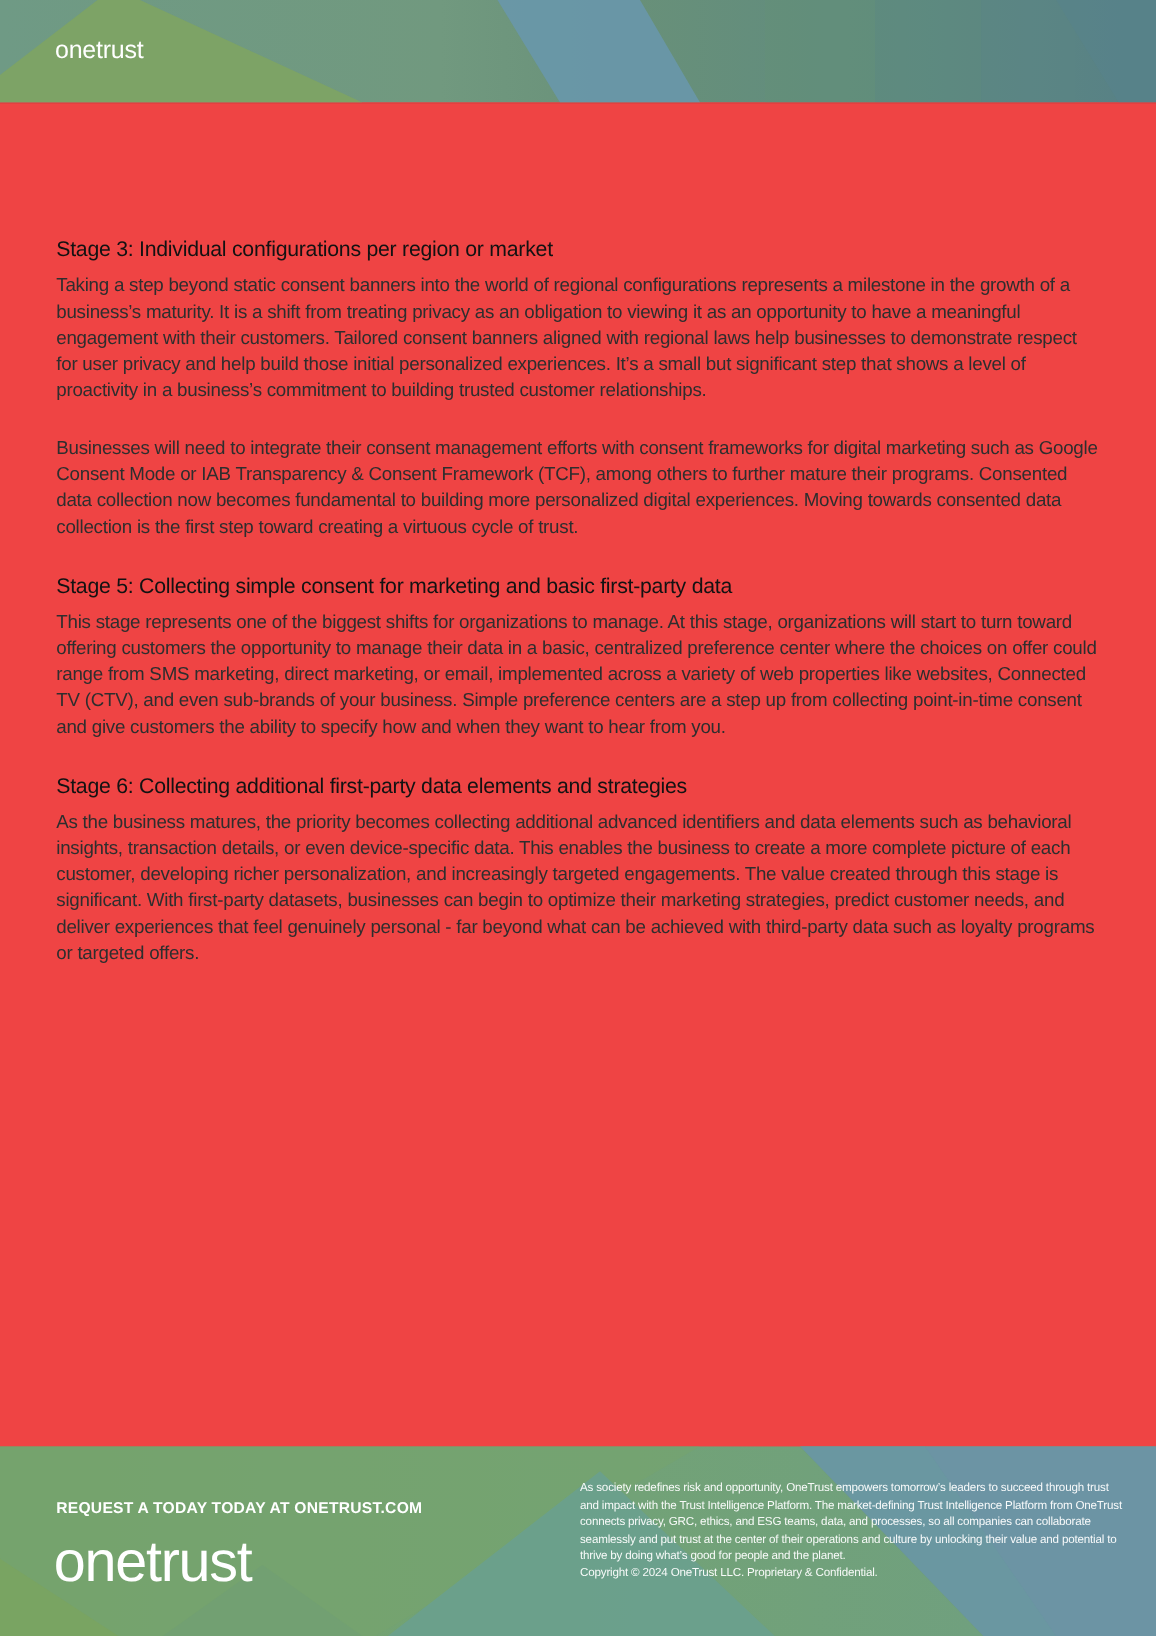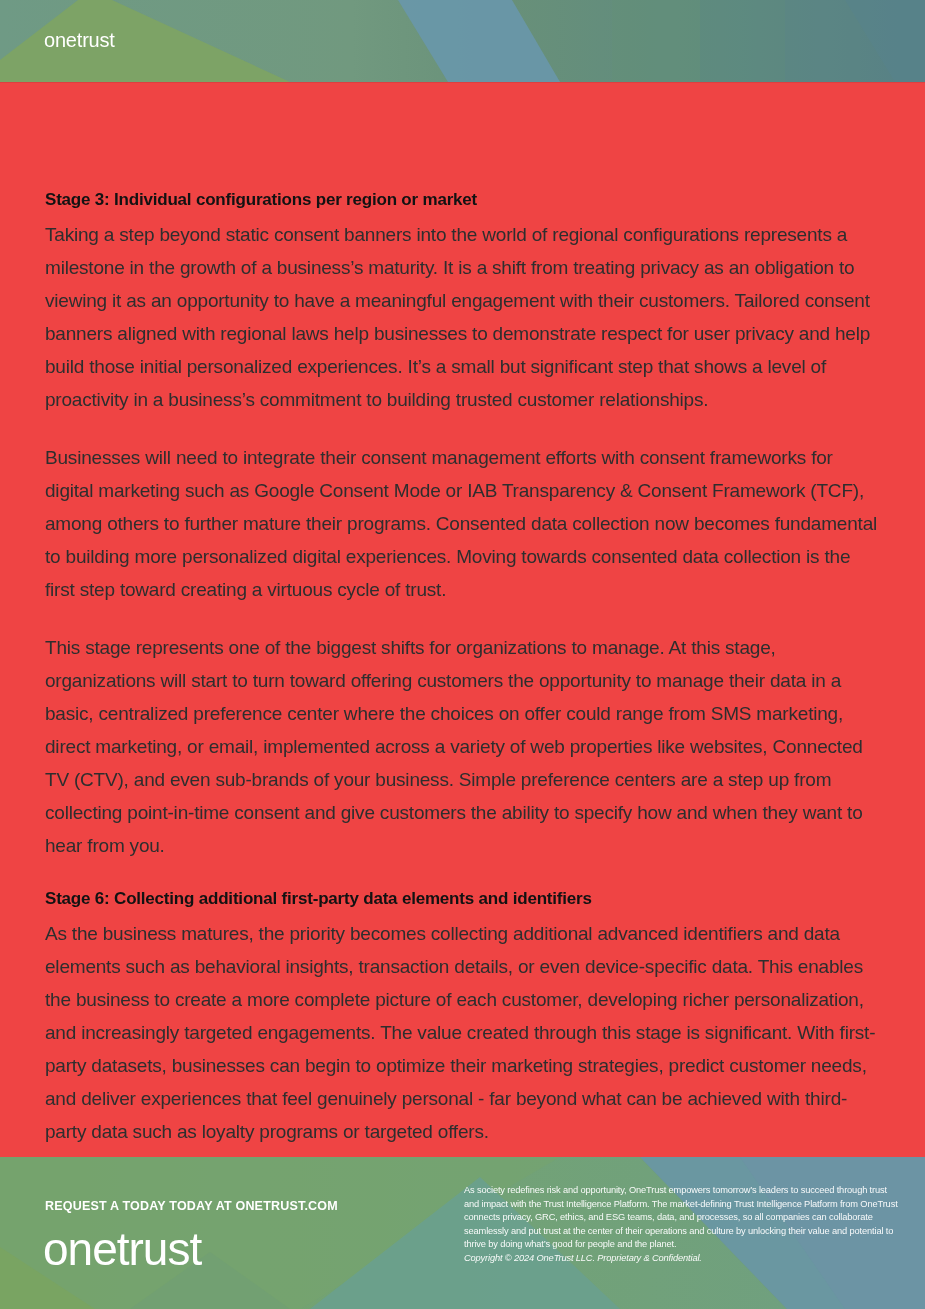--- a/index.html
+++ b/index.html
@@ -24,27 +24,27 @@
   }
   
   .content{
     position:absolute;top:82px;left:0;
     width:925px;box-sizing:border-box;
     padding:106px 45px 0 45px;
   }
   .section + .section{margin-top:25px;}
   .section h2{
     margin:0 0 7px 0;
-    font-size:17px;font-weight:700;color:#121212;
+    font-size:17px;font-weight:400;color:#121212;
     letter-spacing:-0.2px;line-height:23px;
   }
   .section p{
     margin:0;
-    font-size:19px;color:#2e2e2e;
-    letter-spacing:-0.2px;line-height:33px;
+    font-size:15px;color:#2e2e2e;
+    letter-spacing:-0.2px;line-height:21px;
   }
   
   .footer{
     position:absolute;top:1157px;left:0;width:925px;height:152px;
   }
   .footer svg{position:absolute;top:0;left:0;display:block;}
   .footer-cta{
     position:absolute;left:45px;top:42px;
     color:#ffffff;font-size:12.5px;font-weight:700;
     letter-spacing:0.2px;line-height:14px;
@@ -52,21 +52,21 @@
   .footer-logo{
     position:absolute;left:43px;top:69px;
     color:#ffffff;font-size:46px;font-weight:500;
     letter-spacing:-1px;line-height:1;
   }
   .footer-about{
     position:absolute;left:464px;top:27px;width:436px;
     color:rgba(255,255,255,0.95);
     font-size:9.3px;letter-spacing:-0.15px;line-height:13.6px;
   }
-  .footer-about .copyright{margin-top:0;font-style:italic;}
+  .footer-about .copyright{margin-top:0;}
 </style>
 </head>
 <body>
 
 <div class="page">
 
   <div class="banner">
     <svg width="925" height="82" viewBox="0 0 925 82" aria-hidden="true">
       <defs>
         <linearGradient id="hg" x1="0" y1="0" x2="1" y2="0">
@@ -93,25 +93,26 @@
     <div class="section">
       <h2>Stage 3: Individual configurations per region or market</h2>
       <p>Taking a step beyond static consent banners into the world of regional configurations represents a milestone in the growth of a business’s maturity. It is a shift from treating privacy as an obligation to viewing it as an opportunity to have a meaningful engagement with their customers. Tailored consent banners aligned with regional laws help businesses to demonstrate respect for user privacy and help build those initial personalized experiences. It’s a small but significant step that shows a level of proactivity in a business’s commitment to building trusted customer relationships.</p>
     </div>
 
     <div class="section">
       <p>Businesses will need to integrate their consent management efforts with consent frameworks for digital marketing such as Google Consent Mode or IAB Transparency &amp; Consent Framework (TCF), among others to further mature their programs. Consented data collection now becomes fundamental to building more personalized digital experiences. Moving towards consented data collection is the first step toward creating a virtuous cycle of trust.</p>
     </div>
 
     <div class="section">
+      <h2>Stage 5: Collecting simple consent for marketing and basic first-party data</h2>
       <p>This stage represents one of the biggest shifts for organizations to manage. At this stage, organizations will start to turn toward offering customers the opportunity to manage their data in a basic, centralized preference center where the choices on offer could range from SMS marketing, direct marketing, or email, implemented across a variety of web properties like websites, Connected TV (CTV), and even sub-brands of your business. Simple preference centers are a step up from collecting point-in-time consent and give customers the ability to specify how and when they want to hear from you.</p>
     </div>
 
     <div class="section">
-      <h2>Stage 6: Collecting additional first-party data elements and identifiers</h2>
+      <h2>Stage 6: Collecting additional first-party data elements and strategies</h2>
       <p>As the business matures, the priority becomes collecting additional advanced identifiers and data elements such as behavioral insights, transaction details, or even device-specific data. This enables the business to create a more complete picture of each customer, developing richer personalization, and increasingly targeted engagements. The value created through this stage is significant. With first-party datasets, businesses can begin to optimize their marketing strategies, predict customer needs, and deliver experiences that feel genuinely personal - far beyond what can be achieved with third-party data such as loyalty programs or targeted offers.</p>
     </div>
 
   </div>
 
   <div class="footer">
     <svg width="925" height="152" viewBox="0 0 925 152" aria-hidden="true">
       <defs>
         <linearGradient id="fg" x1="0" y1="0" x2="1" y2="0">
           <stop offset="0" stop-color="#74a36b"></stop>

